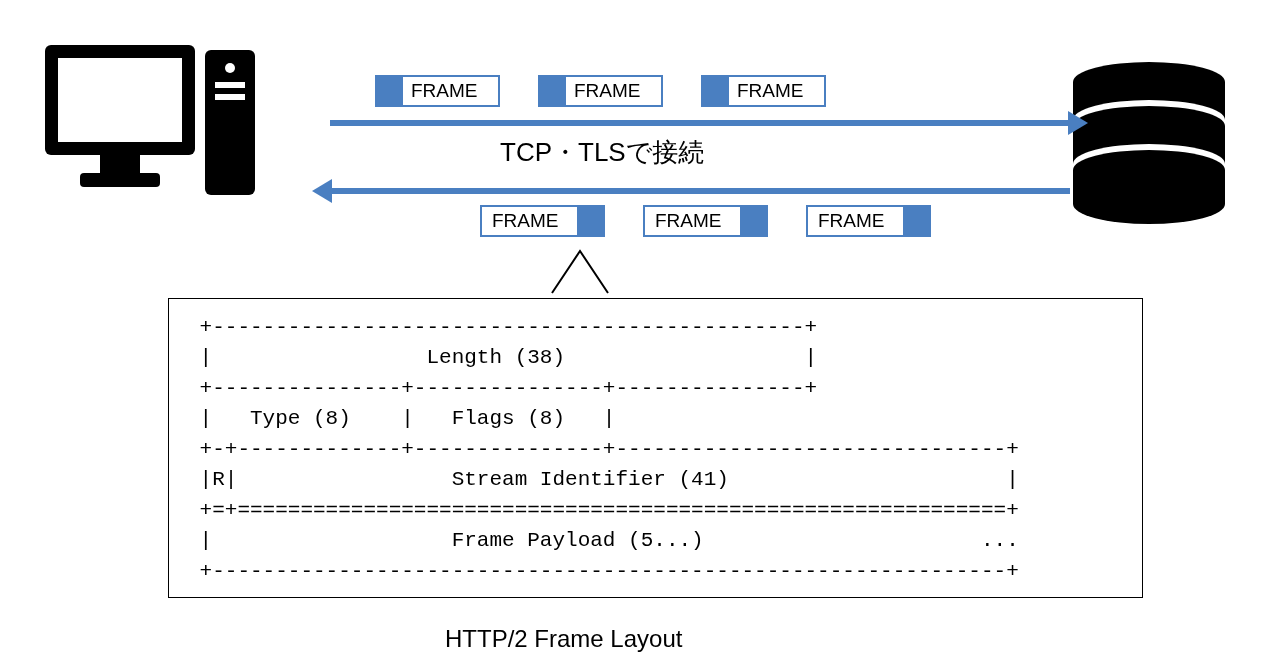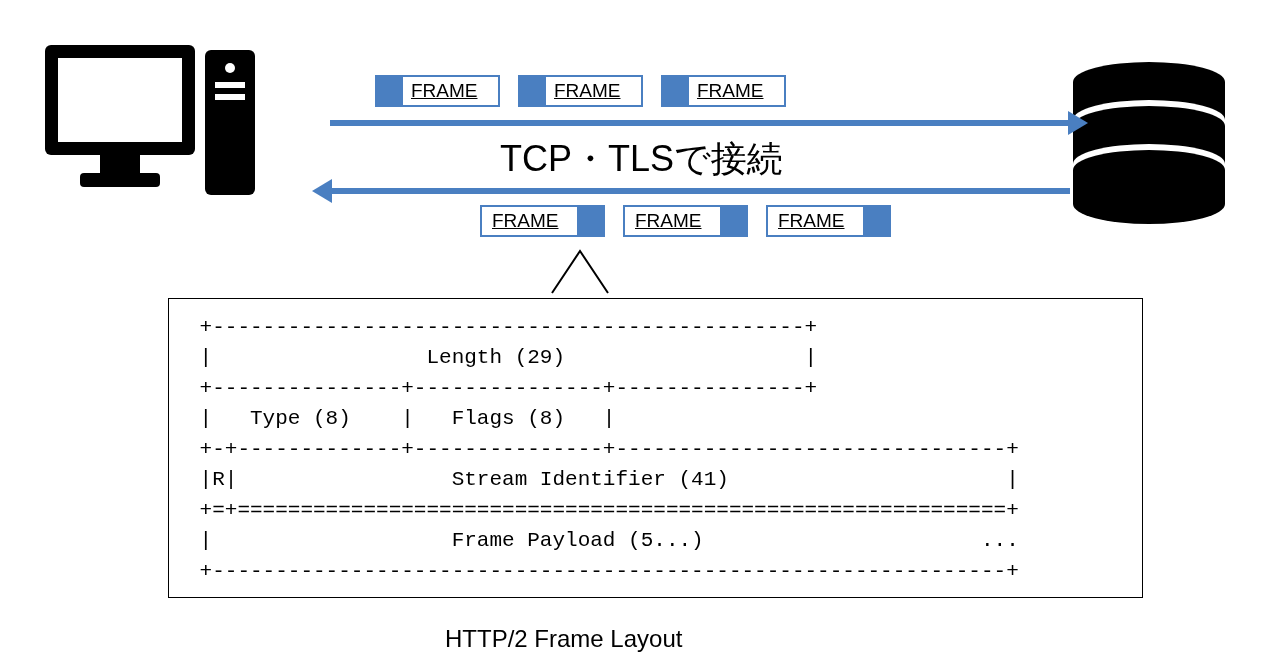--- a/index.html
+++ b/index.html
@@ -60,29 +60,28 @@
   }
   .arrow-bottom {
     left: 310px;
     top: 168px;
     width: 740px;
   }
   .connection-label {
     position: absolute;
     left: 480px;
     top: 115px;
-    font-size: 36px;
+    font-size: 26px;
     color: #000;
   }
   
   .frame-row {
     position: absolute;
     display: flex;
-    gap: 18px;
-    text-decoration: underline;
+    gap: 38px;
   }
   .frame-row-top { left: 355px; top: 55px; }
   .frame-row-bottom { left: 460px; top: 185px; }
   .frame-box {
     width: 125px;
     height: 32px;
     border: 2px solid #4a7fc1;
     background: #fff;
     display: flex;
     align-items: center;
@@ -205,21 +204,21 @@
   </div>
 
   <div class="callout">
     <svg width="60" height="50" viewBox="0 0 60 50">
       <polyline points="2,48 30,6 58,48" fill="none" stroke="#000" stroke-width="2"></polyline>
     </svg>
   </div>
 
   <div class="ascii-container">
     <div class="ascii"><span> +-----------------------------------------------+</span>
-<span> |                 Length (29)                   |</span>
+<span> |                 Length (38)                   |</span>
 <span> +---------------+---------------+---------------+</span>
 <span> |   Type (8)    |   Flags (8)   |</span>
 <span> +-+-------------+---------------+-------------------------------+</span>
 <span> |R|                 Stream Identifier (41)                      |</span>
 <span> +=+=============================================================+</span>
 <span> |                   Frame Payload (5...)                      ...</span>
 <span> +---------------------------------------------------------------+</span></div>
   </div>
 
   <div class="layout-title">HTTP/2 Frame Layout</div>

